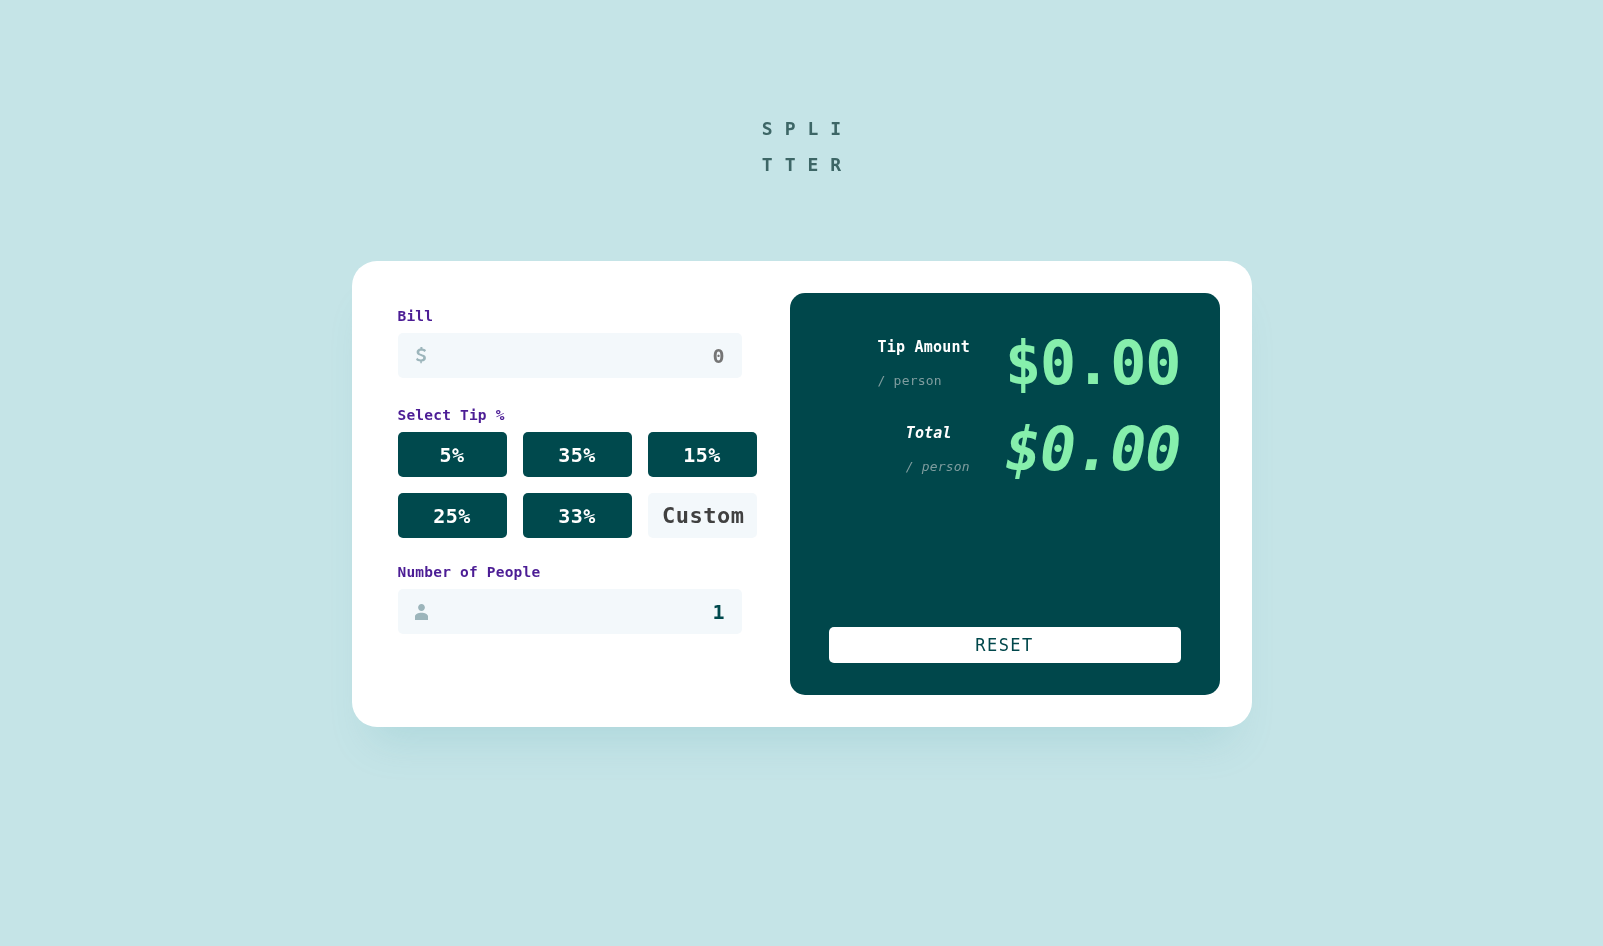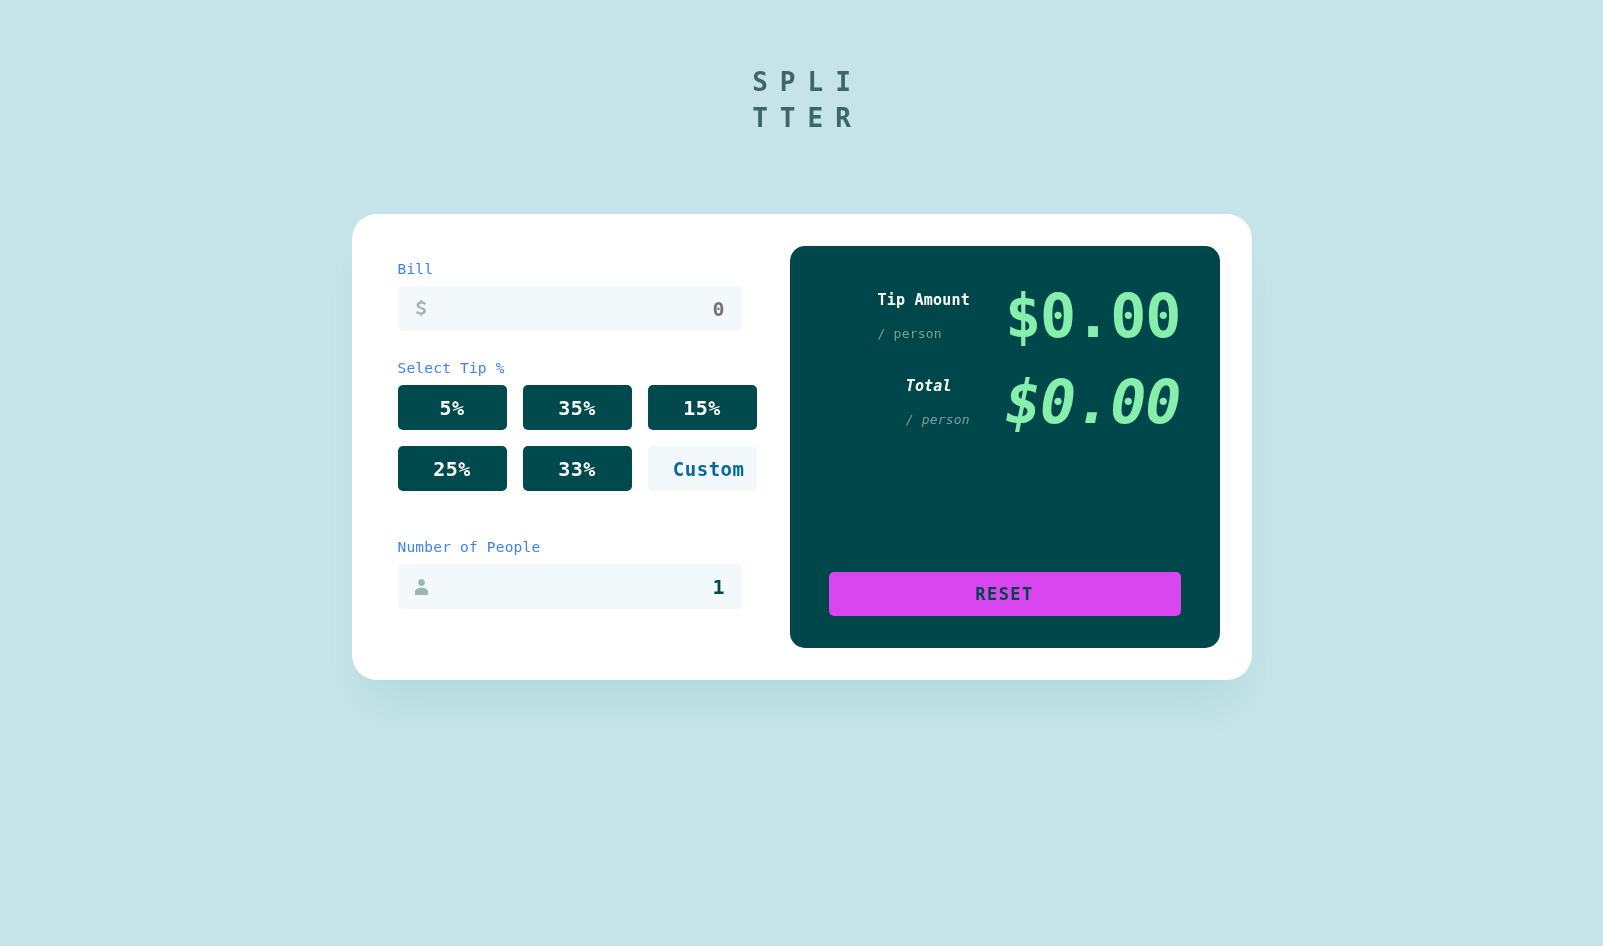--- a/index.html
+++ b/index.html
@@ -14,24 +14,24 @@
   body {
     background: #c5e4e7;
     font-family: "DejaVu Sans Mono", "Liberation Mono", monospace;
     display: flex;
     flex-direction: column;
     align-items: center;
   }
 
   
   .logo {
-    margin-top: 64px;
+    margin-top: 111px;
     text-align: right;
     color: #3d6666;
-    font-size: 26px;
+    font-size: 18px;
     font-weight: 700;
     letter-spacing: 12px;
     line-height: 36px;
     text-indent: 12px;
     user-select: none;
   }
   .logo-line { display: block; }
 
   
   .card {
@@ -49,22 +49,22 @@
   
   .form-col {
     width: 358px;
     padding: 15px 0 0 14px;
     display: flex;
     flex-direction: column;
   }
 
   .field-label {
     font-size: 14.5px;
-    font-weight: 400;
-    color: #3b82f6;
+    font-weight: 700;
+    color: #4c1d95;
     letter-spacing: 0.2px;
     margin-bottom: 9px;
   }
 
   .input-wrap {
     position: relative;
     height: 45px;
     background: #f3f8fb;
     border-radius: 5px;
     display: flex;
@@ -114,28 +114,28 @@
     color: #ffffff;
     font-family: "DejaVu Sans Mono", "Liberation Mono", monospace;
     font-size: 20px;
     font-weight: 700;
     cursor: pointer;
     letter-spacing: 0.5px;
   }
 
   .tip-btn.custom {
     background: #f3f8fb;
-    color: #0369a1;
+    color: #404040;
     text-align: right;
     padding-right: 12px;
-    font-size: 19px;
-  }
-
-  
-  .people-section { margin-top: 48px; }
+    font-size: 22px;
+  }
+
+  
+  .people-section { margin-top: 26px; }
 
   
   .results {
     flex: 1;
     background: #00474b;
     border-radius: 15px;
     padding: 40px 39px 32px 39px;
     display: flex;
     flex-direction: column;
   }
@@ -163,28 +163,28 @@
     font-size: 60px;
     font-weight: 700;
     color: #86efac;
     letter-spacing: -1px;
     line-height: 1;
     margin-left: 35px;
   }
 
   .reset-btn {
     margin-top: auto;
-    height: 44px;
+    height: 36px;
     border: none;
     border-radius: 5px;
-    background: #d946ef;
+    background: #ffffff;
     color: #00474b;
     font-family: "DejaVu Sans Mono", "Liberation Mono", monospace;
     font-size: 17px;
-    font-weight: 700;
+    font-weight: 400;
     letter-spacing: 1.5px;
     cursor: pointer;
   }
 </style>
 </head>
 <body>
 
 <div class="logo">
   <span class="logo-line">SPLI</span>
   <span class="logo-line">TTER</span>

